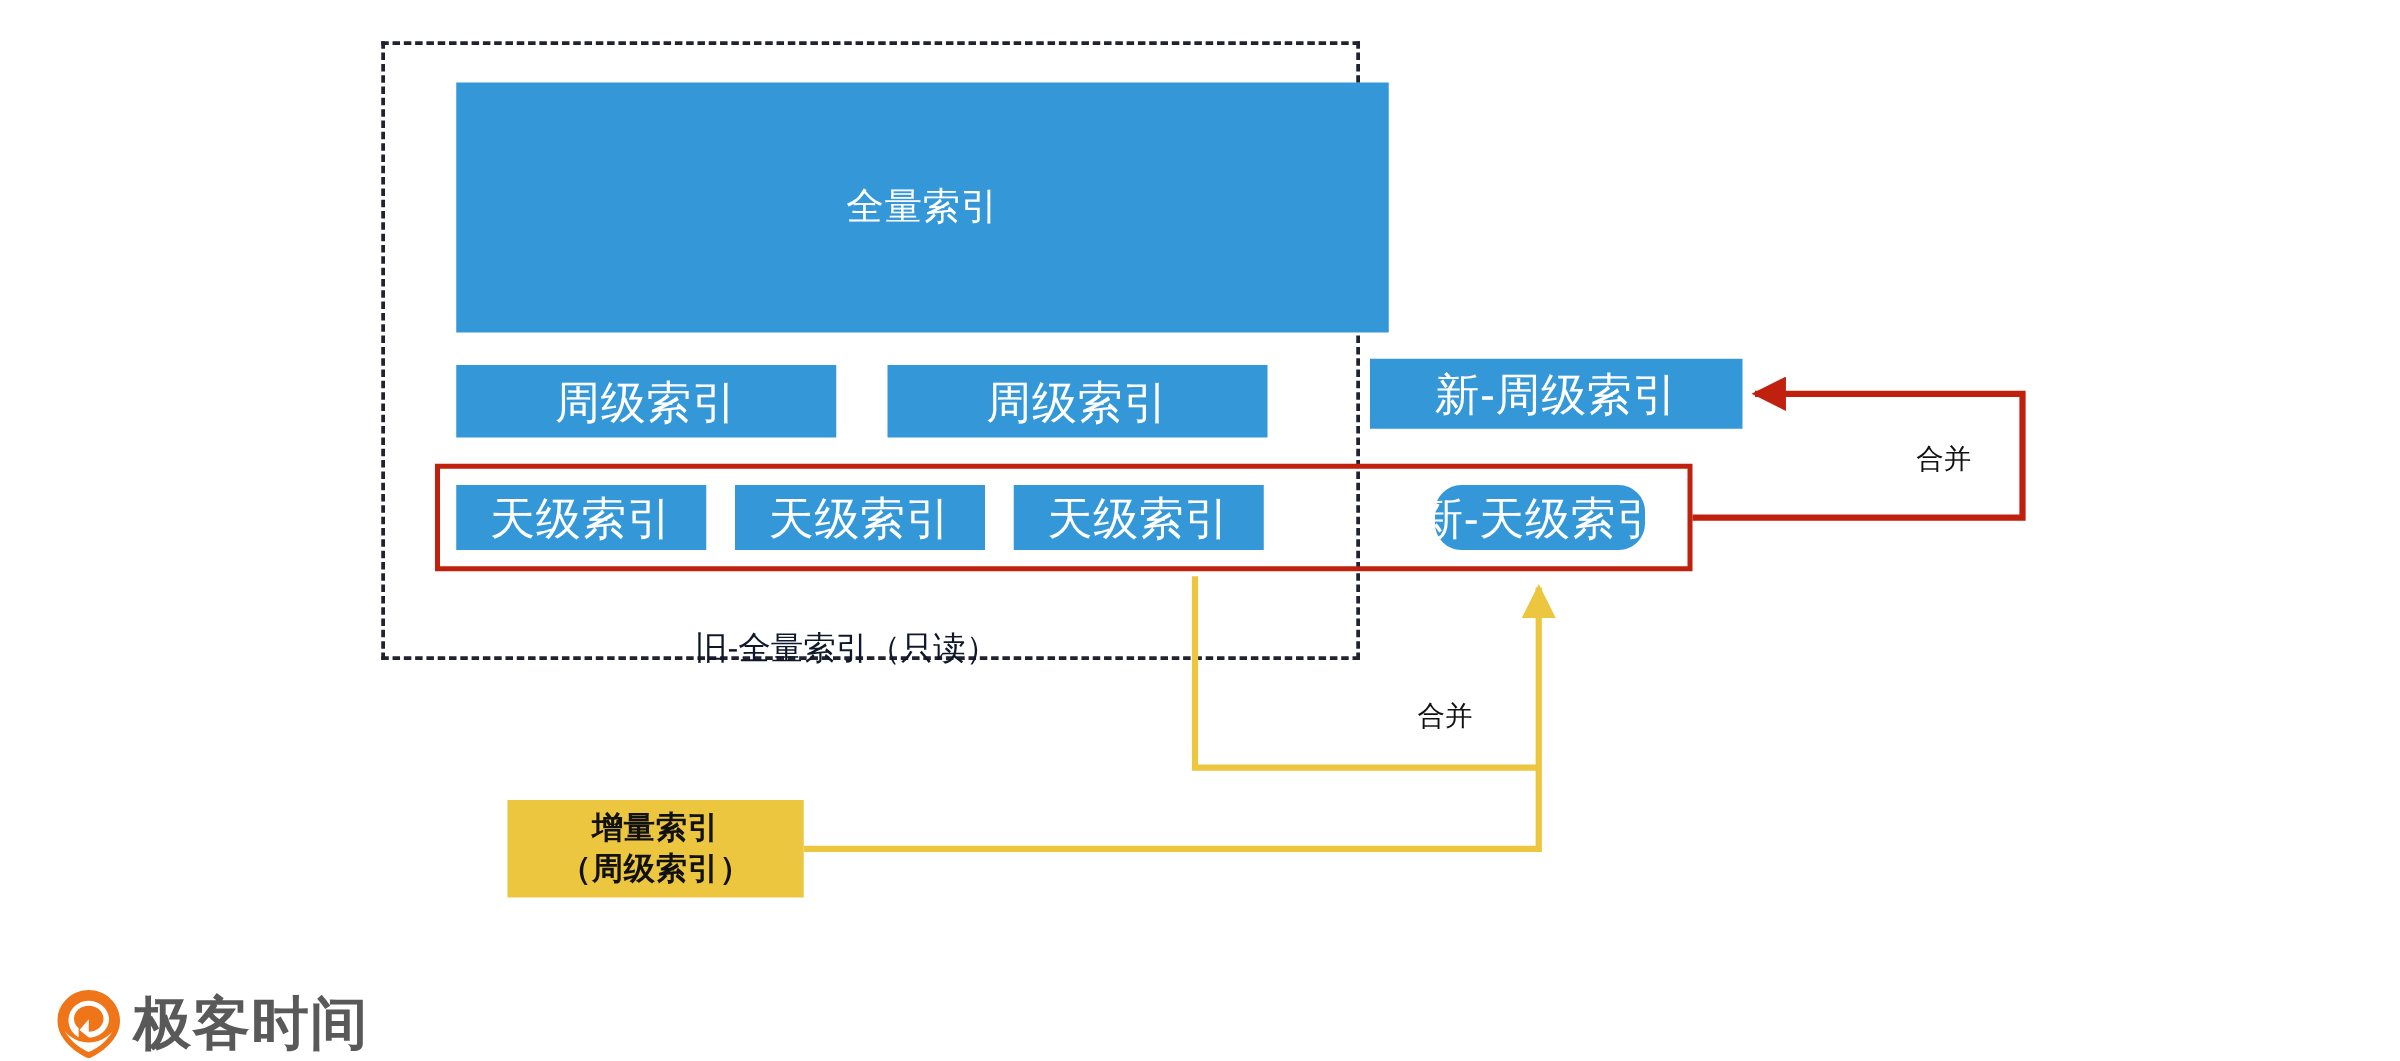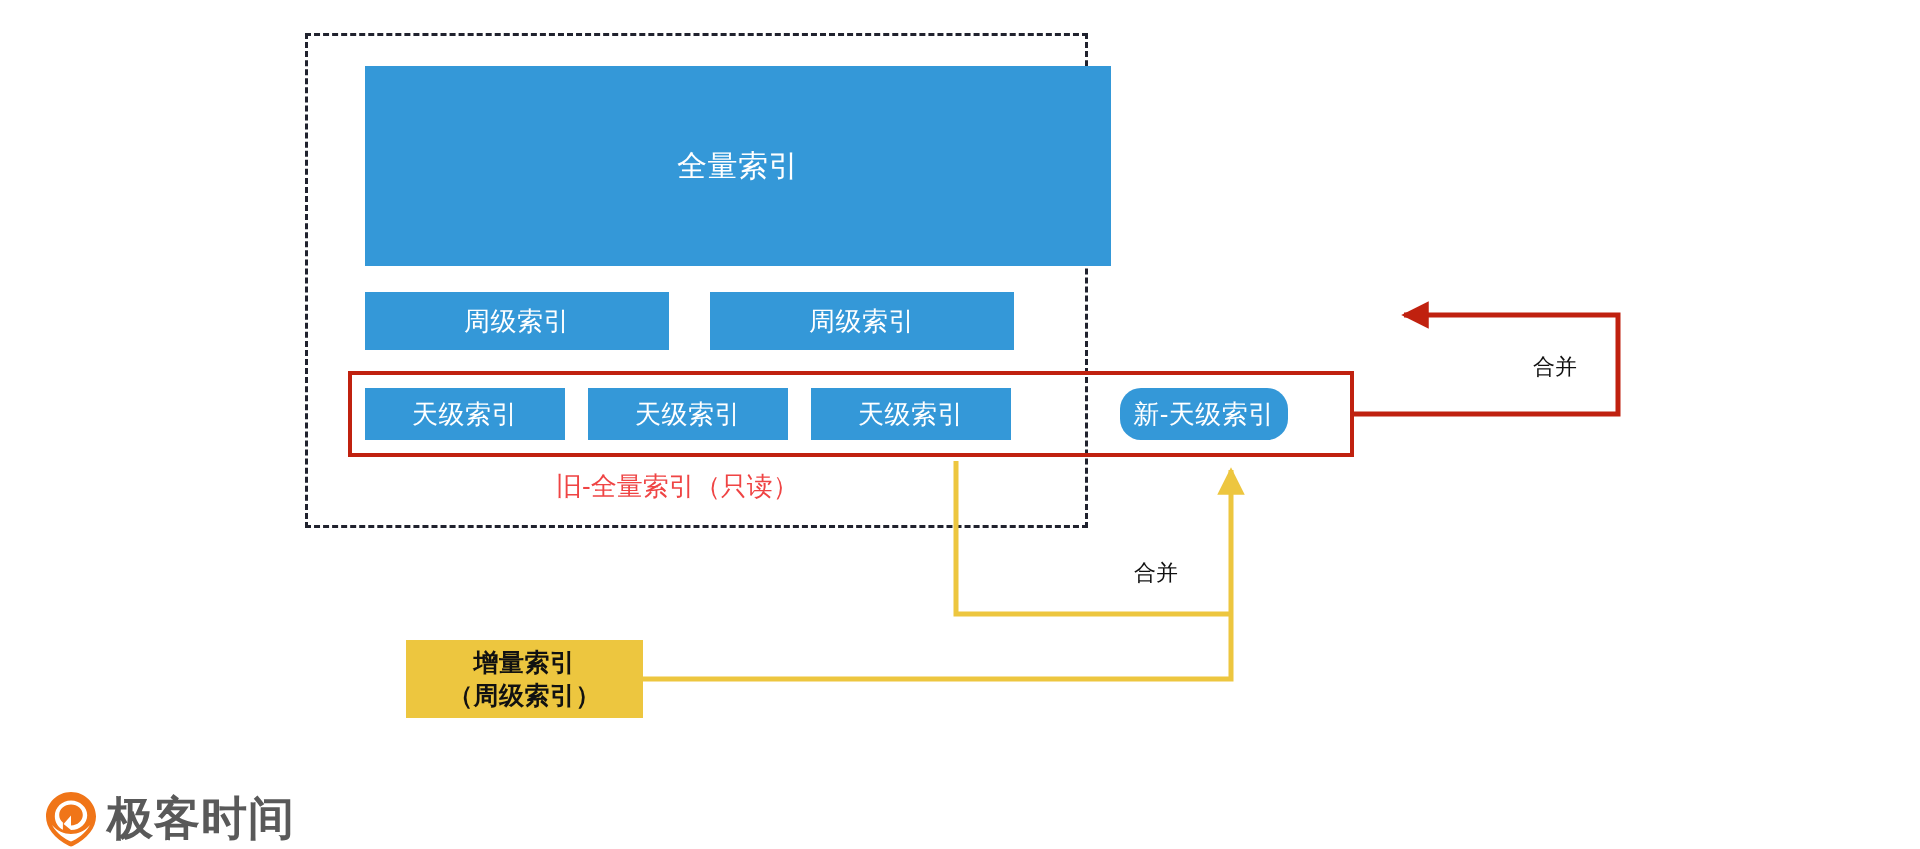--- a/index.html
+++ b/index.html
@@ -26,21 +26,21 @@
     pointer-events: none;
   }
   .box {
     position: absolute;
     box-sizing: border-box;
     display: flex;
     align-items: center;
     justify-content: center;
     color: #ffffff;
     background: #3498d8;
-    font-size: 26px;
+    font-size: 36px;
     line-height: 1.25;
     letter-spacing: 0.5px;
     white-space: pre;
     text-align: center;
   }
   .box.big { font-size: 30px; }
   .box.amber {
     background: #edc63f;
     color: #111111;
     font-weight: bold;
@@ -53,23 +53,24 @@
     background: transparent;
   }
   .red-region {
     position: absolute;
     box-sizing: border-box;
     border: 4px solid #c0210f;
     background: transparent;
   }
   .caption {
     position: absolute;
-    color: #ef4444;
+    color: #0f172a;
     font-size: 26px;
     white-space: pre;
+    margin-top: 32px;
   }
   .edge-label {
     position: absolute;
     color: #111111;
     font-size: 22px;
     white-space: pre;
   }
   
   .logo {
     position: absolute;
@@ -107,22 +108,23 @@
   <div class="red-region" style="left:348px; top:371px; width:1006px; height:86px;"></div>
 
   <div class="box" style="left:365px; top:388px; width:200px; height:52px;">天级索引</div>
 
   <div class="box" style="left:588px; top:388px; width:200px; height:52px;">天级索引</div>
 
   <div class="box" style="left:811px; top:388px; width:200px; height:52px;">天级索引</div>
 
   <div class="caption" style="left:556px; top:469px;">旧-全量索引（只读）</div>
 
+  <div class="box" style="left:1096px; top:287px; width:298px; height:56px;">新-周级索引</div>
 
-  <div class="box" style="left:1120px; top:388px; width:168px; height:52px;border-radius:21px;">新-天级索引</div>
+  <div class="box" style="left:1148px; top:388px; width:168px; height:52px;border-radius:21px;">新-天级索引</div>
 
   <div class="box amber" style="left:406px; top:640px; width:237px; height:78px; flex-direction:column; gap:2px;">
     <span>增量索引</span>
     <span>（周级索引）</span>
   </div>
 
   <svg class="svg-layer" viewBox="0 0 1920 849" xmlns="http://www.w3.org/2000/svg">
     <defs>
       <marker id="arrow-red" viewBox="0 0 10 10" refX="9" refY="5" markerWidth="5.5" markerHeight="5.5" orient="auto-start-reverse">
         <path d="M 0 0 L 10 5 L 0 10 z" fill="#c0210f"></path>

